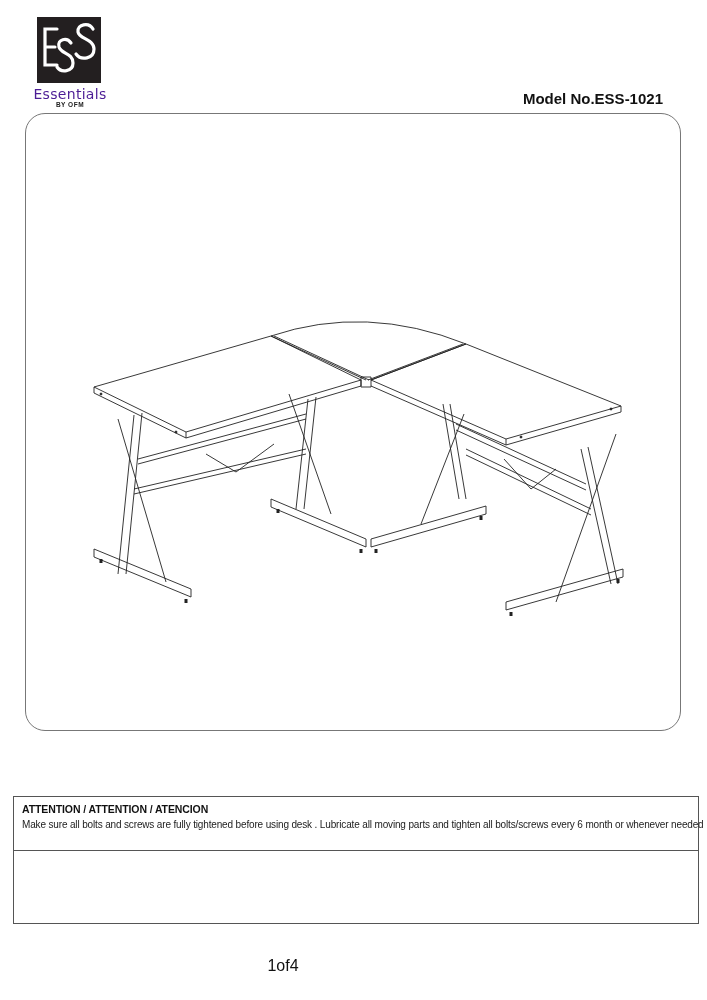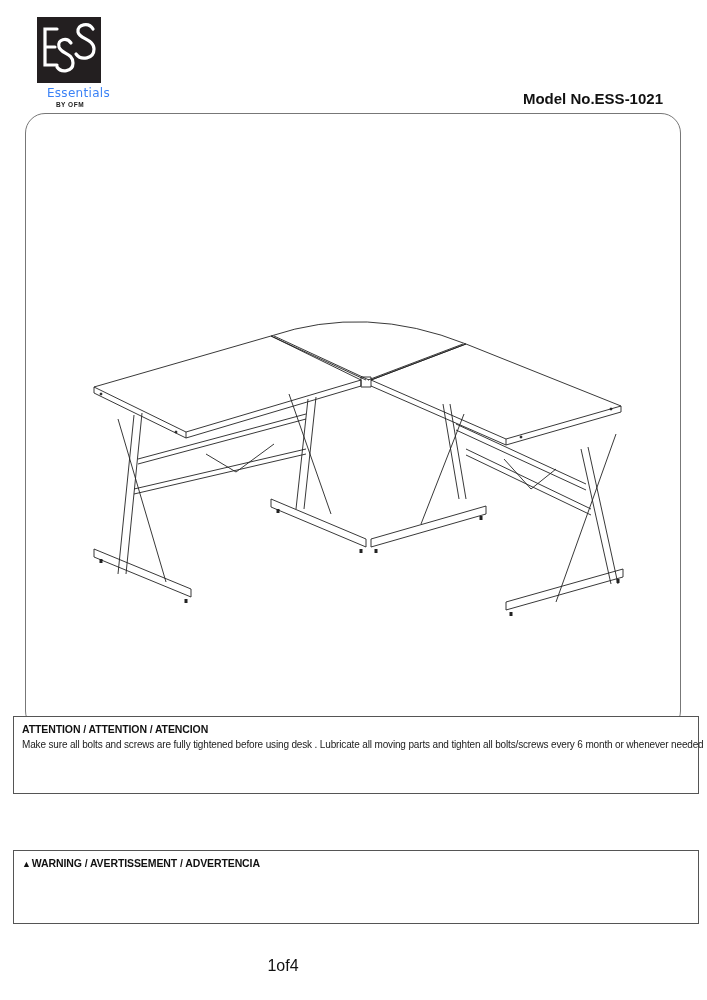--- a/index.html
+++ b/index.html
@@ -1,25 +1,25 @@
 <!DOCTYPE html>
 <html><head>
 <meta charset="utf-8">
 <style>
   html, body { margin:0; padding:0; background:#ffffff; }
   body { width:707px; height:1000px; position:relative; overflow:hidden; font-family:"Liberation Sans", sans-serif; color:#111; }
   .logo-box { position:absolute; left:37px; top:17px; width:64px; height:66px; background:#231f20; }
   .logo-box svg { display:block; }
-  .logo-word { position:absolute; left:30px; top:86px; width:80px; text-align:right; font-size:12px; color:#3b82f6; letter-spacing:0.3px; font-family:"DejaVu Sans", sans-serif; }
+  .logo-word { position:absolute; left:30px; top:86px; width:80px; text-align:center; font-size:14px; color:#4c1d95; letter-spacing:0.3px; font-family:"DejaVu Sans", sans-serif; }
   .logo-by { position:absolute; left:30px; top:101px; width:80px; text-align:center; font-size:6.5px; font-weight:bold; color:#222; letter-spacing:0.5px; }
   .model { position:absolute; right:44px; top:90px; font-size:15px; font-weight:bold; color:#111; }
   .frame { position:absolute; left:25px; top:113px; width:656px; height:618px; border:1px solid #777; border-radius:20px; box-sizing:border-box; }
   .frame svg { position:absolute; left:0; top:0; }
   .notice { position:absolute; left:13px; width:686px; border:1px solid #555; box-sizing:border-box; background:#fff; font-family:"Liberation Sans", sans-serif; }
-  .notice-attention { top:716px; height:78px; padding:6px 0 0 8px; }
+  .notice-attention { top:796px; height:78px; padding:6px 0 0 8px; }
   .notice-warning { top:850px; height:74px; padding:6px 0 0 8px; }
   .notice h3 { margin:0 0 3px 0; font-size:10.5px; font-weight:bold; color:#111; letter-spacing:-0.1px; font-family:"Liberation Sans Narrow","Liberation Sans", sans-serif; }
   .notice p { margin:0; font-size:10px; line-height:13px; color:#222; letter-spacing:-0.15px; white-space:nowrap; }
   .notice-warning p.wrap { white-space:normal; padding-right:6px; }
   .warn-icon { font-size:9px; margin-right:1px; }
   .page-num { position:absolute; left:0; width:566px; top:957px; text-align:center; font-size:16px; color:#111; }
 </style>
 </head>
 <body>
 
@@ -96,16 +96,15 @@
     </g>
   </svg>
 </div>
 
 <div class="notice notice-attention">
   <h3>ATTENTION / ATTENTION / ATENCION</h3>
   <p>Make sure all bolts and screws are fully tightened before using  desk . Lubricate all moving parts and tighten all bolts/screws every 6 month or whenever needed</p>
 </div>
 
 <div class="notice notice-warning">
-  <h3><span class="warn-icon">▲</span><span>WARNING / AVERTISSEMENT / ADVERTENCIA</span></h3>
 </div>
 
 <div class="page-num">1of4</div>
 
 </body></html>

